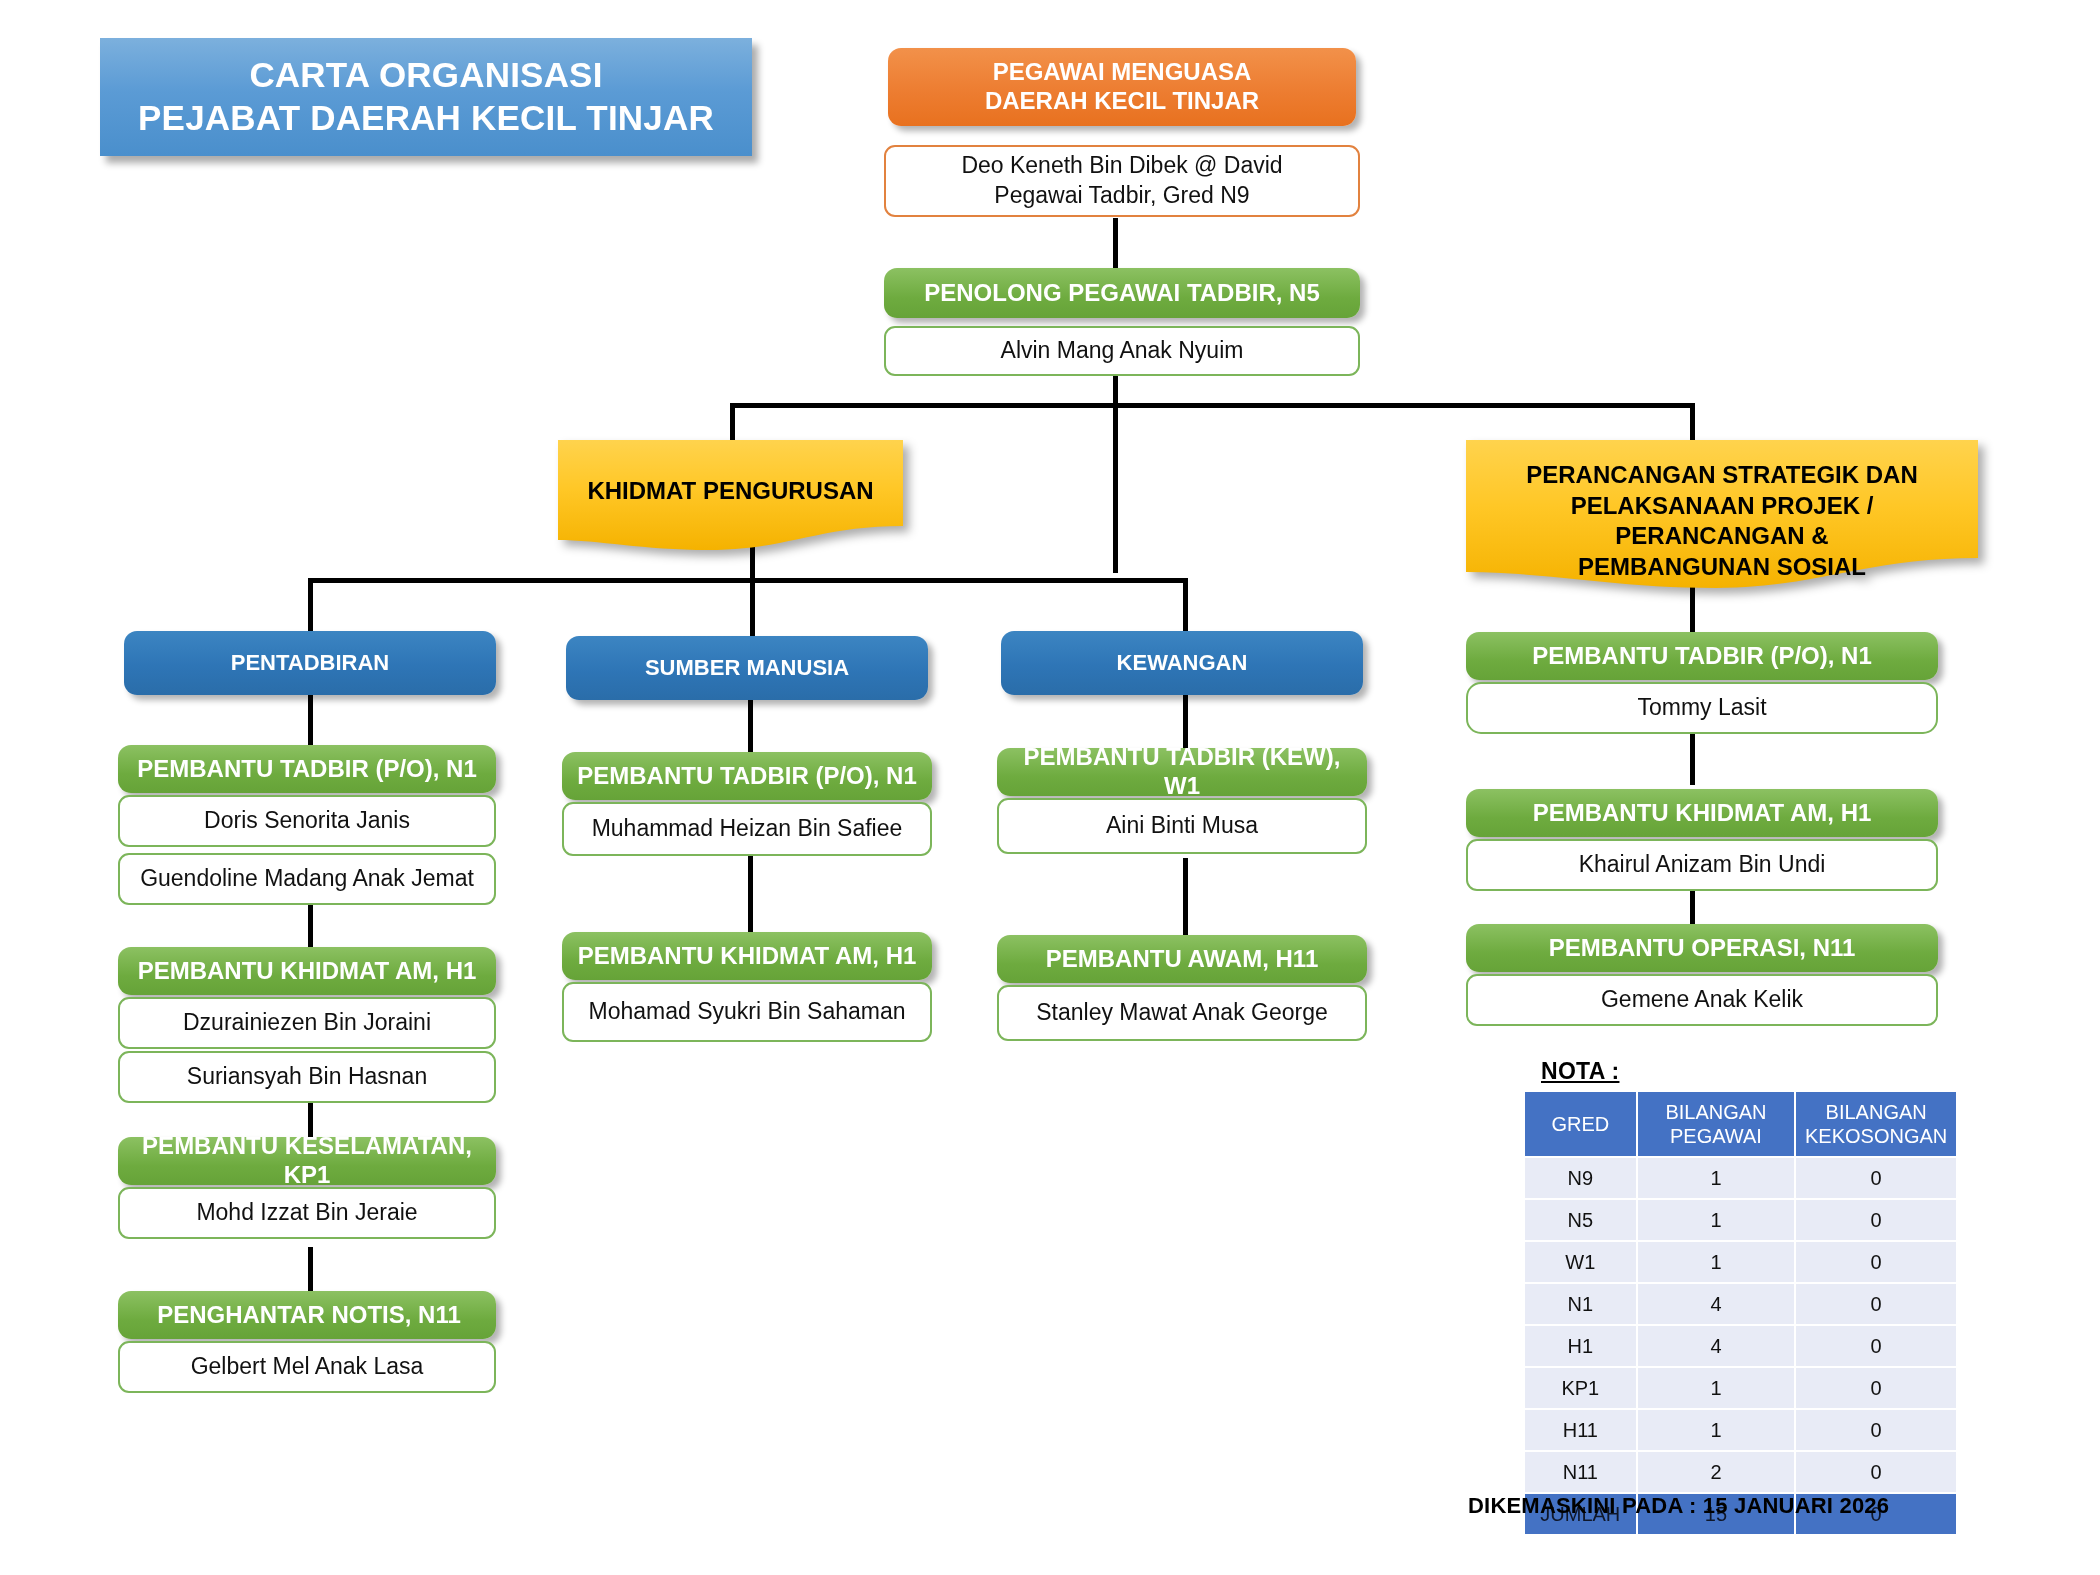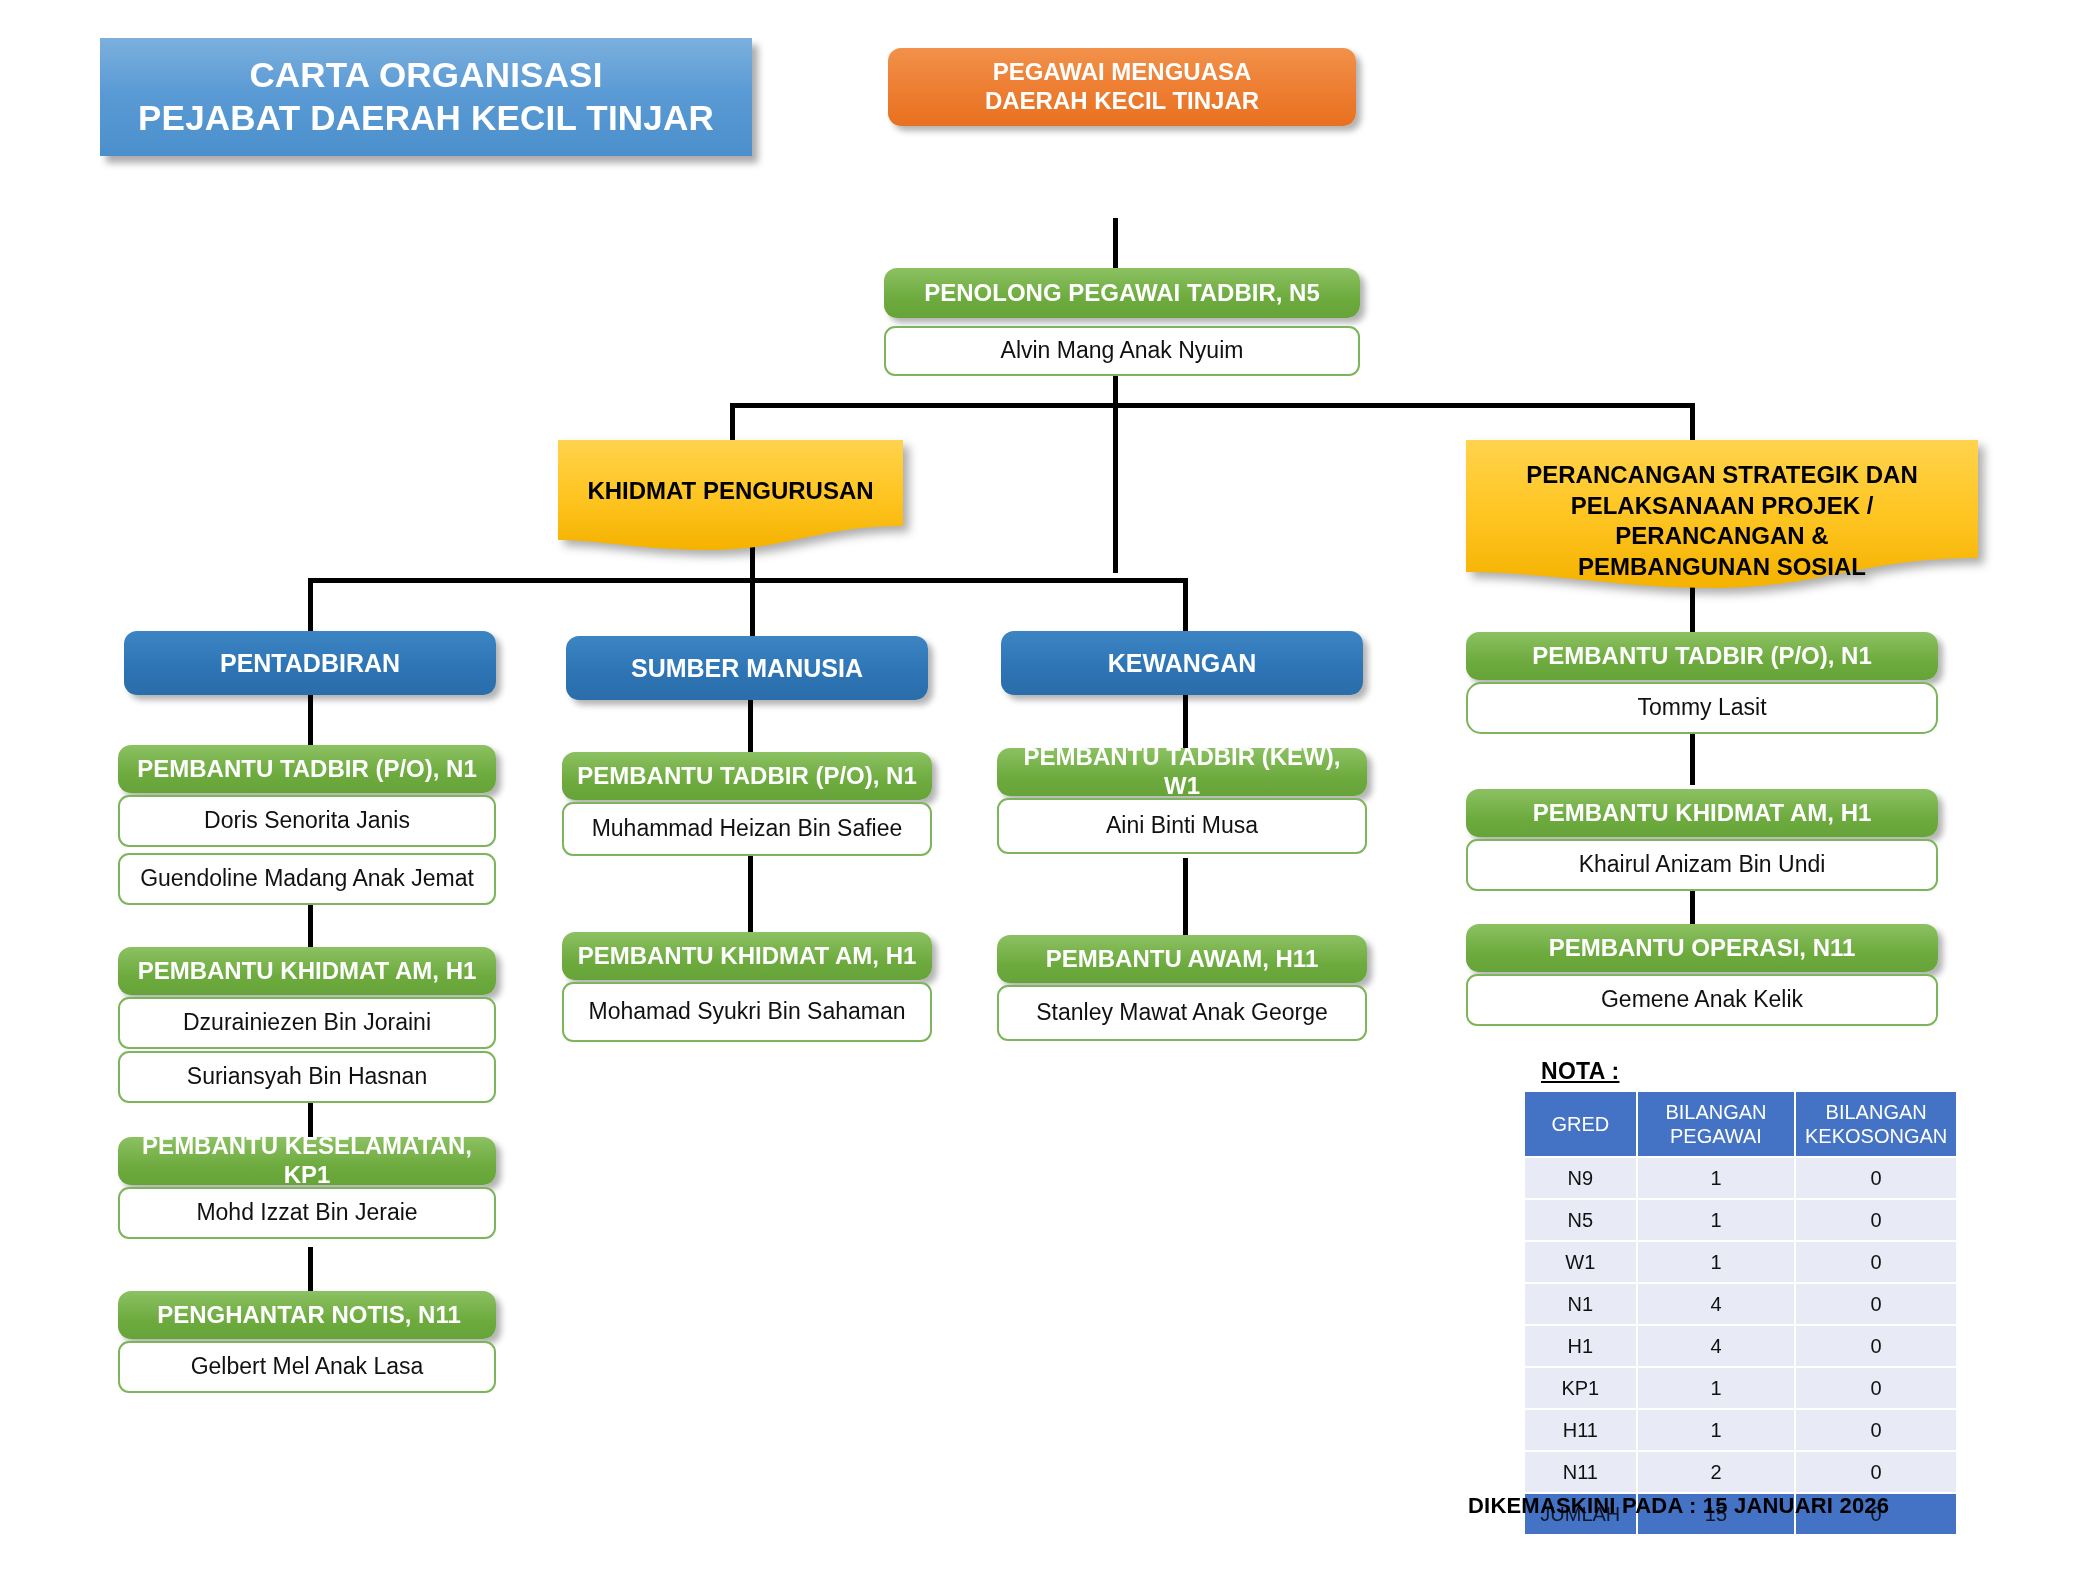--- a/index.html
+++ b/index.html
@@ -50,21 +50,21 @@
   .hdr-orange {
     background: linear-gradient(180deg, #f2914a 0%, #ed7d31 55%, #e8711f 100%);
     font-size: 24px;
   }
   .hdr-green {
     background: linear-gradient(180deg, #8cc162 0%, #6eab3f 60%, #66a338 100%);
     font-size: 24px;
   }
   .hdr-blue {
     background: linear-gradient(180deg, #3c85c2 0%, #2e75b6 55%, #2a6da9 100%);
-    font-size: 25px;
+    font-size: 22px;
   }
 
   
   .namebox {
     display: flex; align-items: center; justify-content: center;
     text-align: center;
     background: #ffffff;
     color: #111111;
     font-size: 23px;
     line-height: 1.3;
@@ -169,20 +169,26 @@
   <div class="abs line vline" style="left:1183px; top:688px; height:62px;"></div>
   <div class="abs line vline" style="left:1183px; top:858px; height:80px;"></div>
 
   <div class="abs line vline" style="left:1690px; top:730px; height:55px;"></div>
   <div class="abs line vline" style="left:1690px; top:888px; height:45px;"></div>
 
   <div class="abs hdr hdr-orange" style="left:888px; top:48px; width:468px; height:78px;">
     <div>
       <div>PEGAWAI MENGUASA</div>
       <div>DAERAH KECIL TINJAR</div>
+    </div>
+  </div>
+  <div class="abs namebox nb-orange" style="left:884px; top:145px; width:476px; height:72px;">
+    <div>
+      <div>Deo Keneth Bin Dibek @ David</div>
+      <div>Pegawai Tadbir, Gred N9</div>
     </div>
   </div>
 
   <div class="abs hdr hdr-green" style="left:884px; top:268px; width:476px; height:50px;">
     <span>PENOLONG PEGAWAI TADBIR, N5</span>
   </div>
   <div class="abs namebox nb-green" style="left:884px; top:326px; width:476px; height:50px;">
     <span>Alvin Mang Anak Nyuim</span>
   </div>
 

